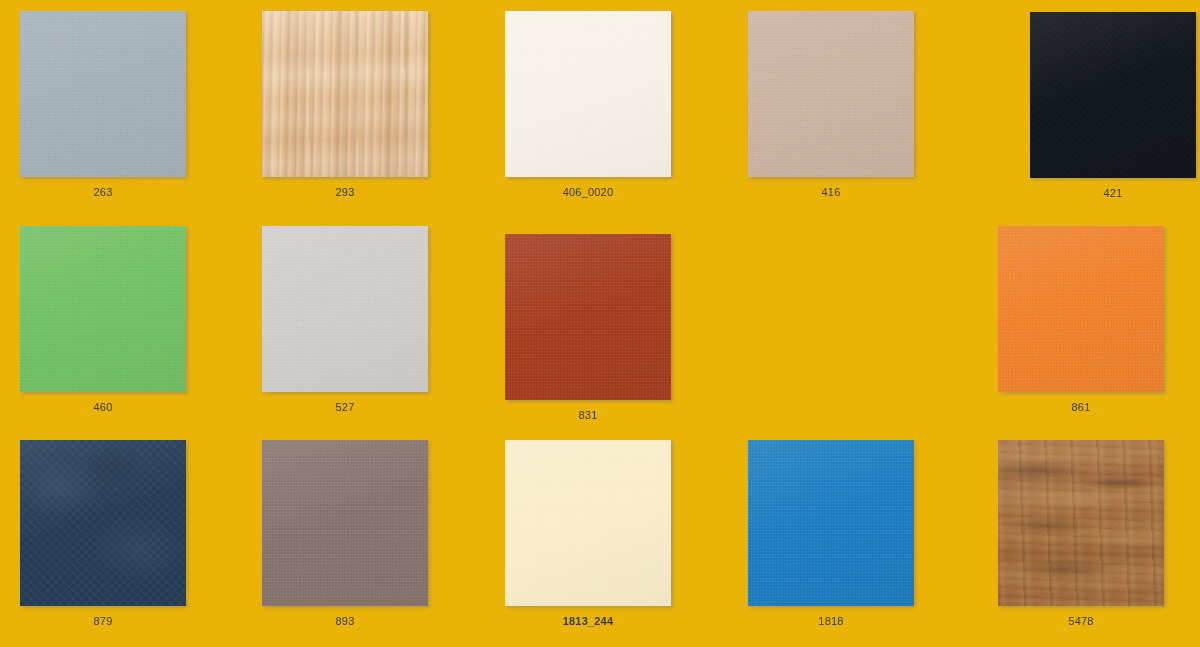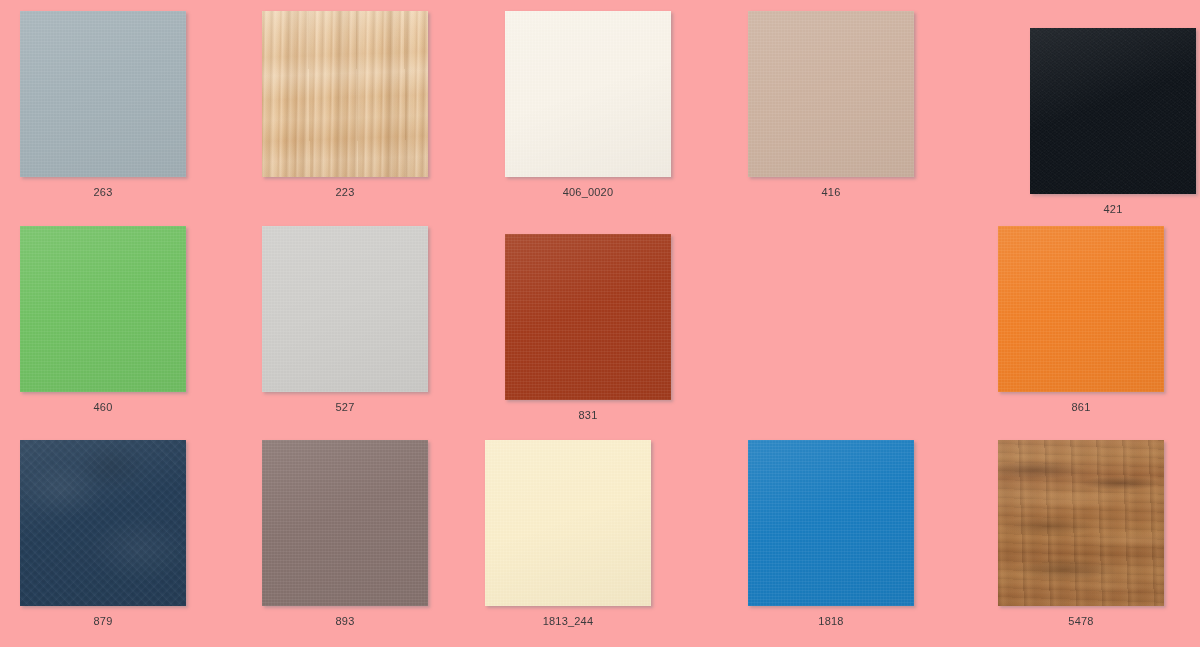--- a/index.html
+++ b/index.html
@@ -12,21 +12,21 @@
     height: 647px;
     overflow: hidden;
     font-family: "Liberation Sans", sans-serif;
     -webkit-font-smoothing: antialiased;
   }
 
   #swatch-grid {
     position: relative;
     width: 1200px;
     height: 647px;
-    background: #fca5a5;
+    background: #eab308;
   }
 
   .swatch-cell {
     position: absolute;
     width: 166px;
   }
 
   .swatch-chip {
     position: relative;
     width: 166px;
@@ -159,37 +159,37 @@
       <div class="swatch-chip" style="background-color: rgb(164, 178, 184);">
         <span class="grain"></span>
         <span class="sheen"></span>
       </div>
       <div class="swatch-label">263</div>
     </div>
     <div class="swatch-cell" style="left: 262px; top: 11px;">
       <div class="swatch-chip tex-wood-oak" style="background-color: rgb(230, 198, 156);">
         <span class="sheen"></span>
       </div>
-      <div class="swatch-label">223</div>
+      <div class="swatch-label">293</div>
     </div>
     <div class="swatch-cell" style="left: 505px; top: 11px;">
       <div class="swatch-chip" style="background-color: rgb(248, 243, 233);">
         <span class="grain"></span>
         <span class="sheen"></span>
       </div>
       <div class="swatch-label">406_0020</div>
     </div>
     <div class="swatch-cell" style="left: 748px; top: 11px;">
       <div class="swatch-chip" style="background-color: rgb(205, 179, 161);">
         <span class="grain"></span>
         <span class="sheen"></span>
       </div>
       <div class="swatch-label">416</div>
     </div>
-    <div class="swatch-cell" style="left: 998px; top: 28px; padding-left: 32px;">
+    <div class="swatch-cell" style="left: 998px; top: 12px; padding-left: 32px;">
       <div class="swatch-chip tex-felt-black" style="background-color: rgb(13, 18, 24);">
         <span class="sheen"></span>
       </div>
       <div class="swatch-label">421</div>
     </div>
     <div class="swatch-cell" style="left: 20px; top: 226px;">
       <div class="swatch-chip" style="background-color: rgb(113, 193, 99);">
         <span class="grain"></span>
         <span class="sheen"></span>
       </div>
@@ -222,21 +222,21 @@
       </div>
       <div class="swatch-label">879</div>
     </div>
     <div class="swatch-cell" style="left: 262px; top: 440px;">
       <div class="swatch-chip" style="background-color: rgb(135, 115, 111);">
         <span class="grain"></span>
         <span class="sheen"></span>
       </div>
       <div class="swatch-label">893</div>
     </div>
-    <div class="swatch-cell" style="left: 485px; top: 440px;">
+    <div class="swatch-cell" style="left: 505px; top: 440px; font-weight: bold;">
       <div class="swatch-chip" style="background-color: rgb(250, 238, 203);">
         <span class="grain"></span>
         <span class="sheen"></span>
       </div>
       <div class="swatch-label">1813_244</div>
     </div>
     <div class="swatch-cell" style="left: 748px; top: 440px;">
       <div class="swatch-chip" style="background-color: rgb(27, 125, 192);">
         <span class="grain"></span>
         <span class="sheen"></span>

